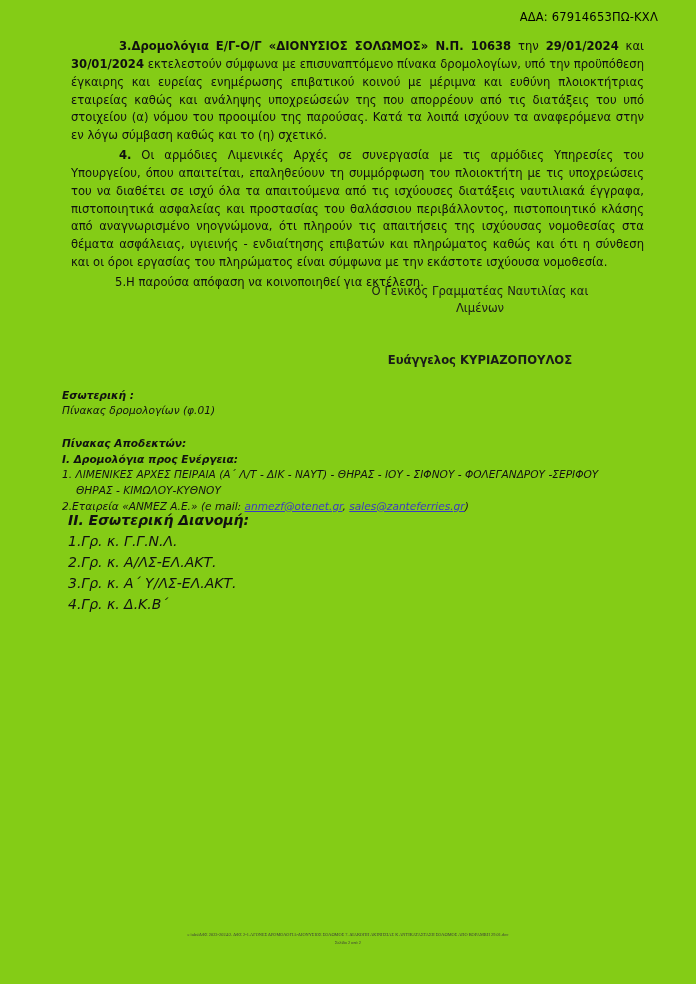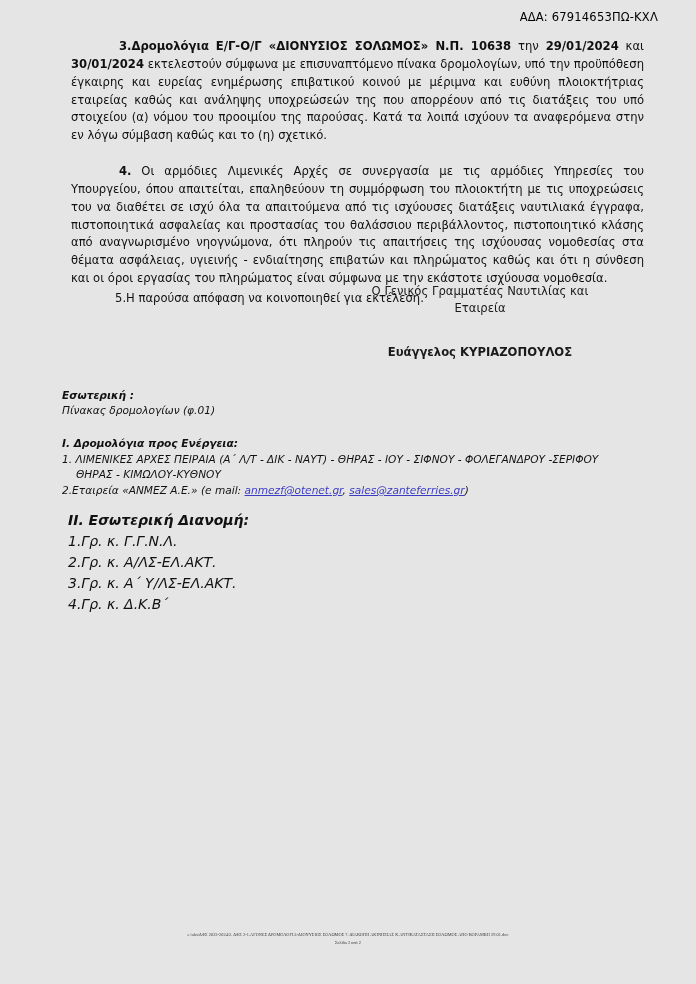--- a/index.html
+++ b/index.html
@@ -5,21 +5,21 @@
 <style>
   html, body {
     margin: 0;
     padding: 0;
     background: #ffffff;
   }
   .page {
     position: relative;
     width: 696px;
     height: 984px;
-    background: #e5e5e5;
+    background: #84cc16;
     font-family: "DejaVu Sans", "Liberation Sans", sans-serif;
     color: #1a1a1a;
     overflow: hidden;
     box-sizing: border-box;
   }
   .ada-header {
     position: absolute;
     top: 10px;
     right: 38px;
     font-size: 11.5px;
@@ -36,39 +36,39 @@
   p.just {
     margin: 0 0 0 0;
     font-size: 11.6px;
     line-height: 1.54;
     text-align: justify;
     text-justify: inter-word;
     text-indent: 48px;
     color: #101010;
   }
   p.para-4 {
-    margin-top: 18px;
+    margin-top: 2px;
   }
   p.para-5 {
     margin-top: 2px;
     text-indent: 44px;
   }
   b, .b { font-weight: bold; }
 
   .signature {
     position: absolute;
     left: 330px;
     top: 283px;
     width: 300px;
     text-align: center;
     font-size: 11.6px;
     line-height: 1.5;
   }
   .signature .name {
-    margin-top: 26px;
+    margin-top: 34px;
     font-weight: bold;
     font-size: 11.6px;
   }
 
   .attachments {
     position: absolute;
     left: 62px;
     top: 388px;
     font-size: 10.6px;
     font-style: italic;
@@ -131,30 +131,31 @@
 
     <p class="just"><b>3.</b><b>Δρομολόγια</b><span> </span><b>Ε/Γ-Ο/Γ «ΔΙΟΝΥΣΙΟΣ ΣΟΛΩΜΟΣ» Ν.Π. 10638</b><span> την </span><b>29/01/2024</b><span> και </span><b>30/01/2024</b><span> εκτελεστούν σύμφωνα με επισυναπτόμενο πίνακα δρομολογίων, υπό την προϋπόθεση έγκαιρης και ευρείας ενημέρωσης επιβατικού κοινού με μέριμνα και ευθύνη πλοιοκτήτριας εταιρείας καθώς και ανάληψης υποχρεώσεών της που απορρέουν από τις διατάξεις του υπό στοιχείου (α) νόμου του προοιμίου της παρούσας. Κατά τα λοιπά ισχύουν τα αναφερόμενα στην εν λόγω σύμβαση καθώς και το (η) σχετικό.</span></p>
 
     <p class="just para-4"><b>4.</b><span> Οι αρμόδιες Λιμενικές Αρχές σε συνεργασία με τις αρμόδιες Υπηρεσίες του Υπουργείου, όπου απαιτείται, επαληθεύουν τη συμμόρφωση του πλοιοκτήτη με τις υποχρεώσεις του να διαθέτει σε ισχύ όλα τα απαιτούμενα από τις ισχύουσες διατάξεις ναυτιλιακά έγγραφα, πιστοποιητικά ασφαλείας και προστασίας του θαλάσσιου περιβάλλοντος, πιστοποιητικό κλάσης από αναγνωρισμένο νηογνώμονα, ότι πληρούν τις απαιτήσεις της ισχύουσας νομοθεσίας στα θέματα ασφάλειας, υγιεινής - ενδιαίτησης επιβατών και πληρώματος καθώς και ότι η σύνθεση και οι όροι εργασίας του πληρώματος είναι σύμφωνα με την εκάστοτε ισχύουσα νομοθεσία.</span></p>
 
     <p class="just para-5"><span>5.</span><span>Η παρούσα απόφαση να κοινοποιηθεί για εκτέλεση.</span></p>
   </div>
 
   <div class="signature">
     <div>Ο Γενικός Γραμματέας Ναυτιλίας και</div>
-    <div>Εταιρεία</div>
+    <div>Λιμένων</div>
     <div class="name">Ευάγγελος ΚΥΡΙΑΖΟΠΟΥΛΟΣ</div>
   </div>
 
   <div class="attachments">
     <span class="title">Εσωτερική :</span><br>
     <span>Πίνακας δρομολογίων (φ.01)</span>
   </div>
 
   <div class="recipients">
+    <span class="hdr">Πίνακας Αποδεκτών:</span>
     <span class="sub">I. Δρομολόγια προς Ενέργεια:</span>
     <span class="row">1. ΛΙΜΕΝΙΚΕΣ ΑΡΧΕΣ ΠΕΙΡΑΙΑ (Α΄ Λ/Τ - ΔΙΚ - ΝΑΥΤ) - ΘΗΡΑΣ -  ΙΟΥ - ΣΙΦΝΟΥ - ΦΟΛΕΓΑΝΔΡΟΥ -ΣΕΡΙΦΟΥ</span>
     <span class="row-indent">ΘΗΡΑΣ  - ΚΙΜΩΛΟΥ-ΚΥΘΝΟΥ</span>
     <span class="row"><span>2.Εταιρεία  «ΑΝΜΕΖ Α.Ε.» (e mail: </span><a class="mail" href="#">anmezf@otenet.gr</a><span>, </span><a class="mail" href="#">sales@zanteferries.gr</a><span>)</span></span>
   </div>
 
   <div class="internal">
     <span class="hdr">II. Εσωτερική Διανομή:</span>
     <span class="row">1.Гρ. κ. Γ.Γ.Ν.Λ.</span>
     <span class="row">2.Гρ. κ. Α/ΛΣ-ΕΛ.ΑΚΤ.</span>

